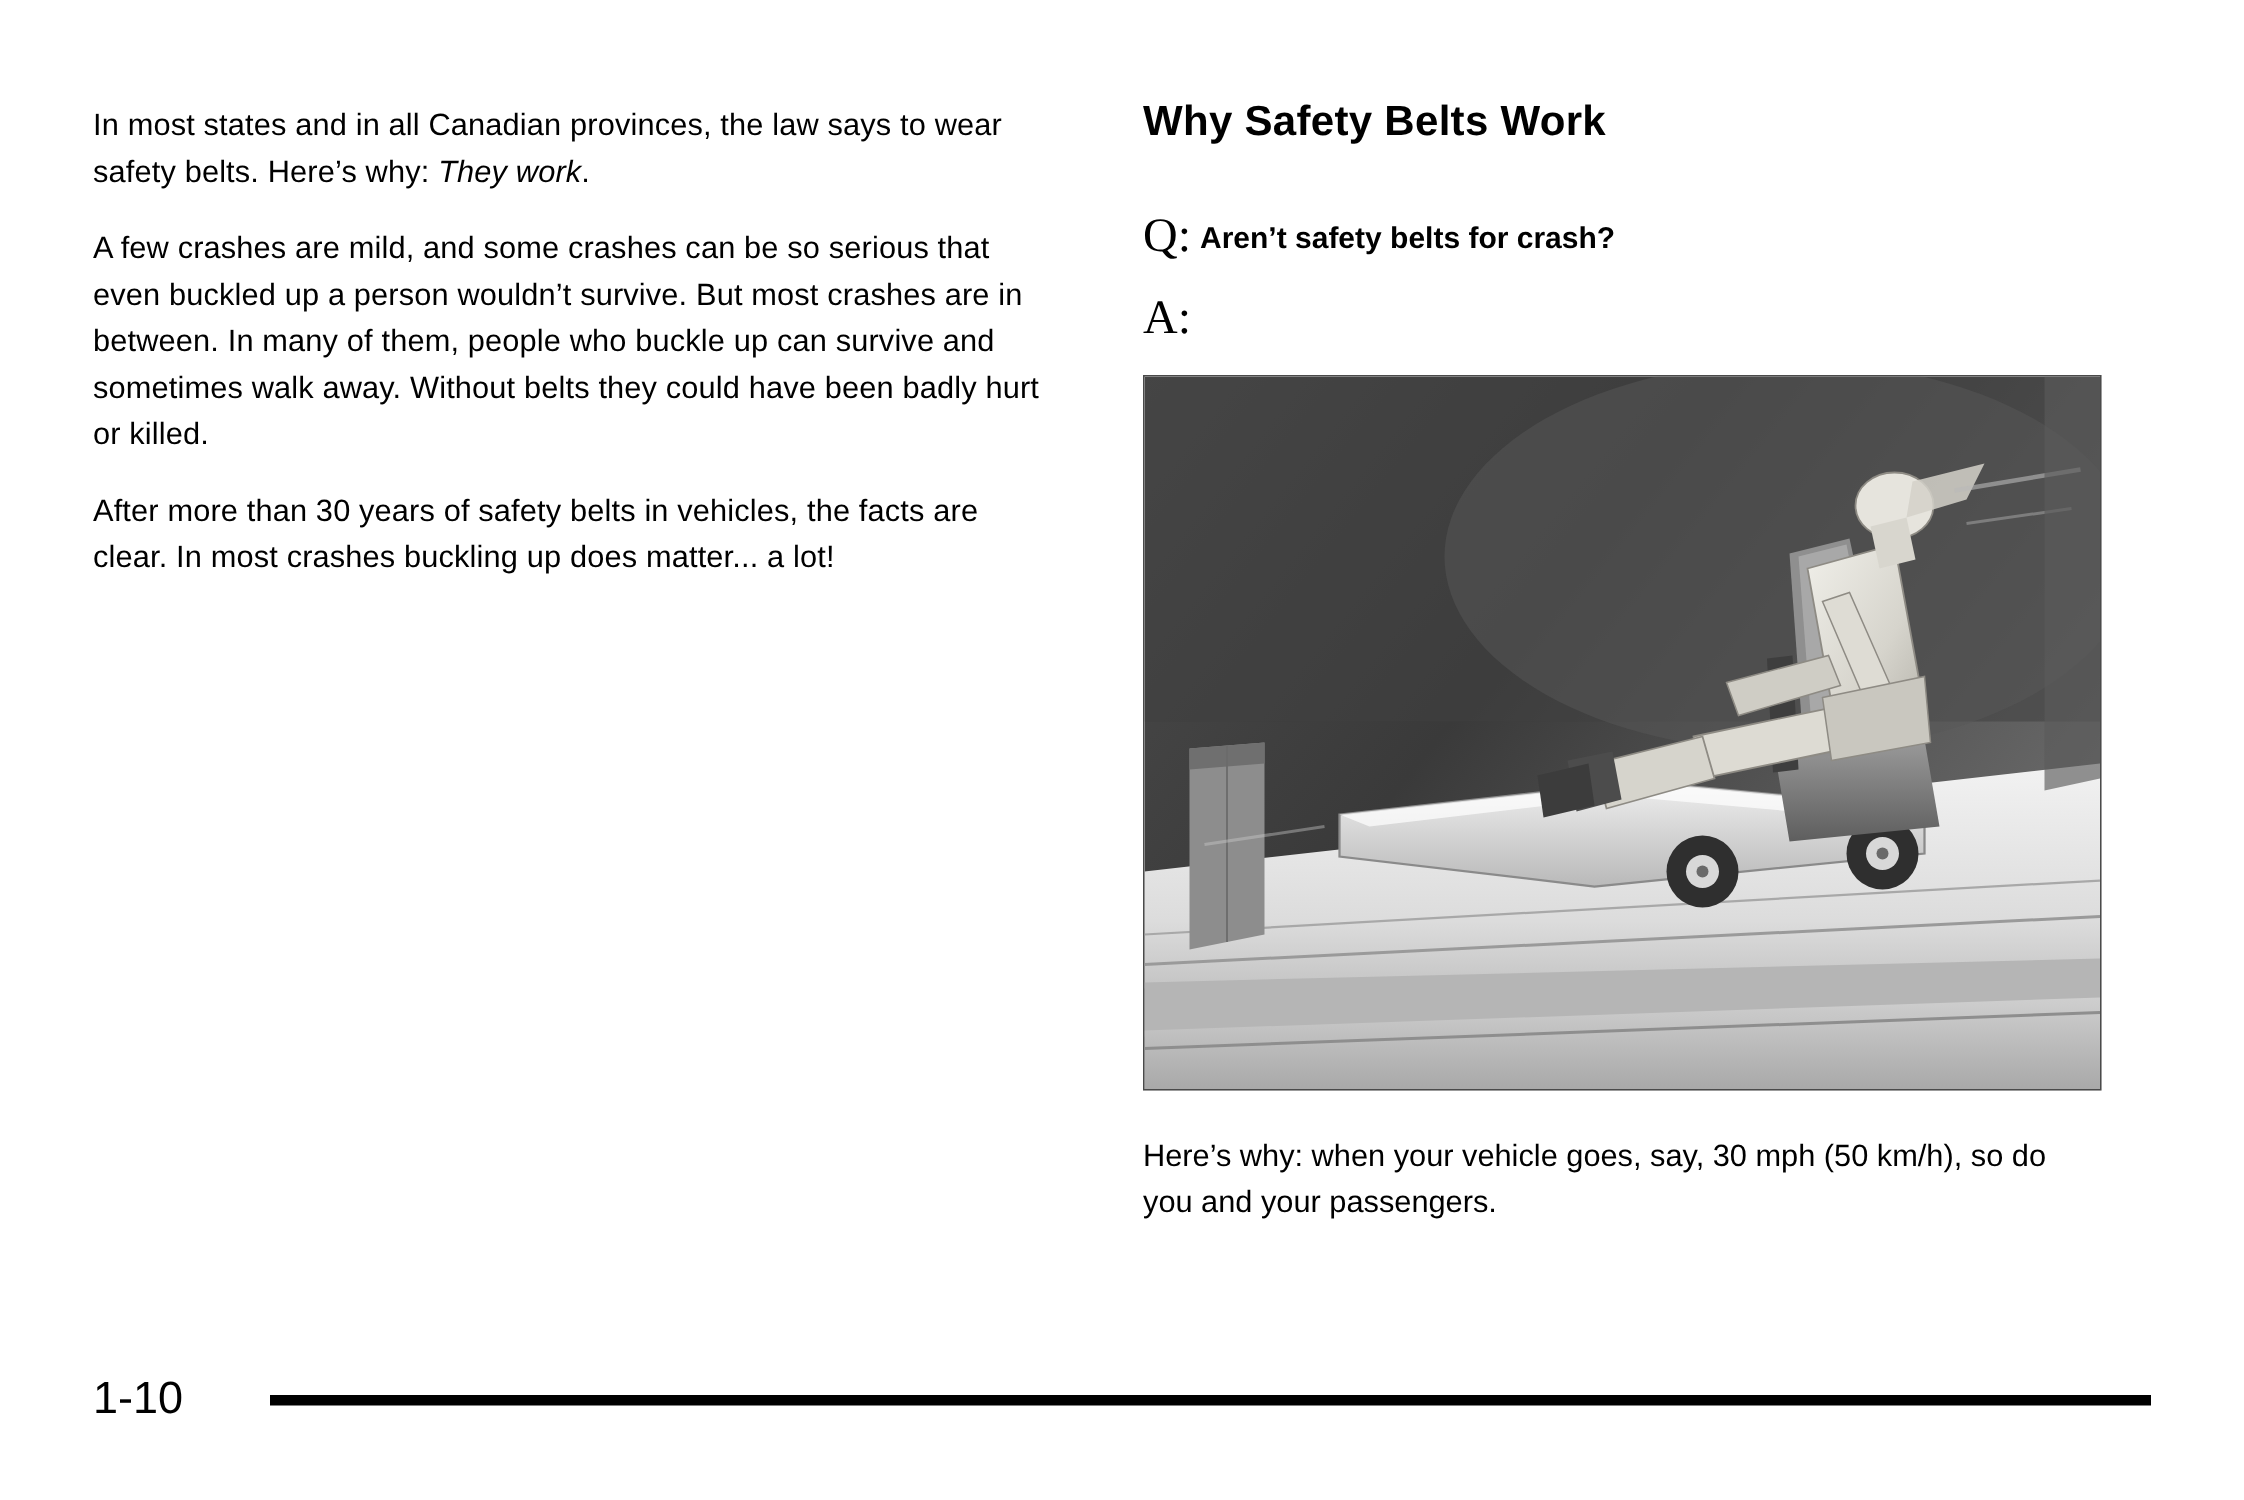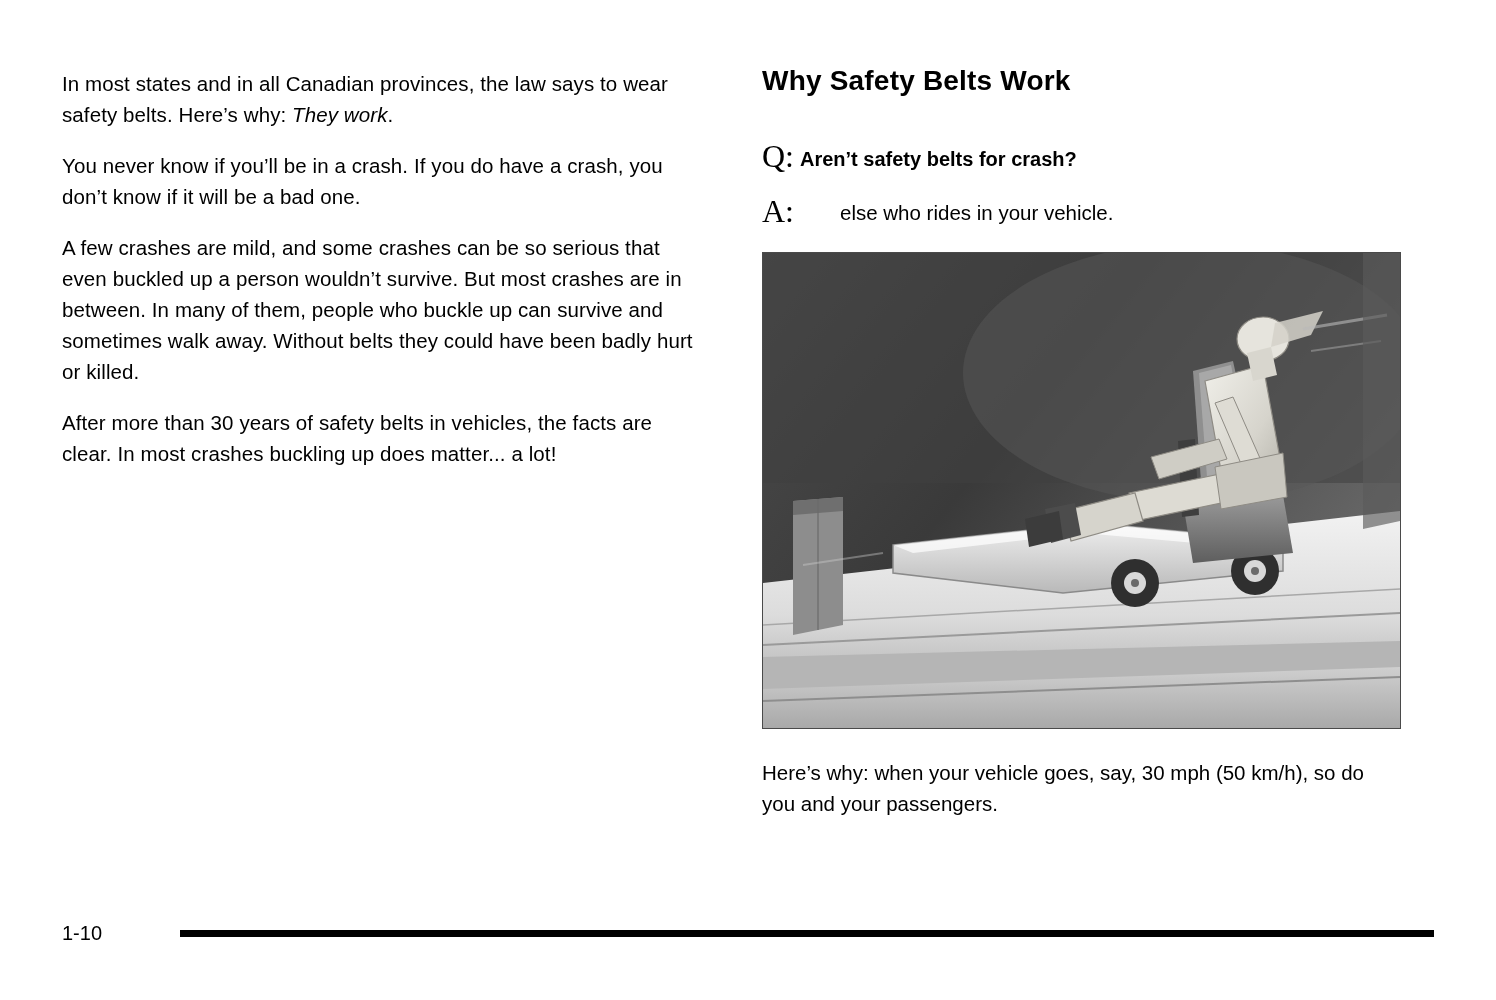--- a/index.html
+++ b/index.html
@@ -106,21 +106,21 @@
     position: absolute;
     left: 62px;
     right: 62px;
     bottom: 48px;
     height: 34px;
   }
   .page-number {
     position: absolute;
     left: 0;
     top: 0;
-    font-size: 20px;
+    font-size: 30px;
     line-height: 30px;
     text-align: center;
   }
   .footer-rule {
     position: absolute;
     left: 118px;
     right: 0;
     top: 12px;
     height: 7px;
     background: #000000;
@@ -128,41 +128,39 @@
 </style>
 </head>
 <body>
 
 <div class="page">
 
   <div class="col-left">
 
     <p class="para"><span>In most states and in all Canadian provinces, the law says to wear safety belts. Here’s why: </span><span class="italic">They work</span><span>.</span></p>
 
-    <p class="para">You never know if you’ll be in a crash. If you do have a crash, you don’t know if it will be a bad one.</p>
 
     <p class="para">A few crashes are mild, and some crashes can be so serious that even buckled up a person wouldn’t survive. But most crashes are in between. In many of them, people who buckle up can survive and sometimes walk away. Without belts they could have been badly hurt or killed.</p>
 
     <p class="para">After more than 30 years of safety belts in vehicles, the facts are clear. In most crashes buckling up does matter... a lot!</p>
 
   </div>
 
   <div class="col-right">
 
     <h2 class="section-title">Why Safety Belts Work</h2>
 
     <div class="qa qa-q">
       <div class="qa-marker">Q:</div>
       <div class="qa-text">Aren’t safety belts for crash?</div>
     </div>
 
     <div class="qa qa-a">
       <div class="qa-marker">A:</div>
       <div class="qa-text">
-        <span class="indent-line">else who rides in your vehicle.</span>
       </div>
     </div>
 
     <div class="figure">
       <svg class="fig-svg" viewBox="0 0 637 475" preserveAspectRatio="none">
         <defs>
           <linearGradient id="bgDark" x1="0" y1="0" x2="1" y2="0.6">
             <stop offset="0%" stop-color="#4c4c4c"></stop>
             <stop offset="45%" stop-color="#3a3a3a"></stop>
             <stop offset="100%" stop-color="#6a6a6a"></stop>

